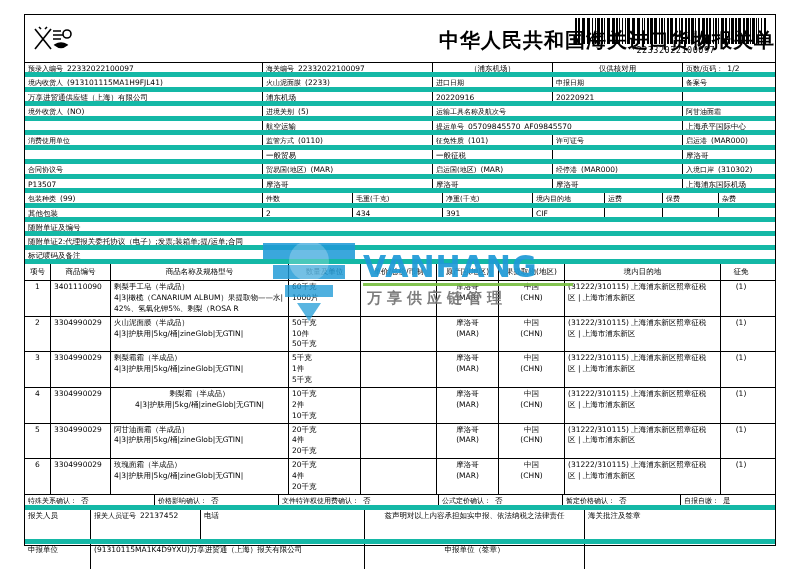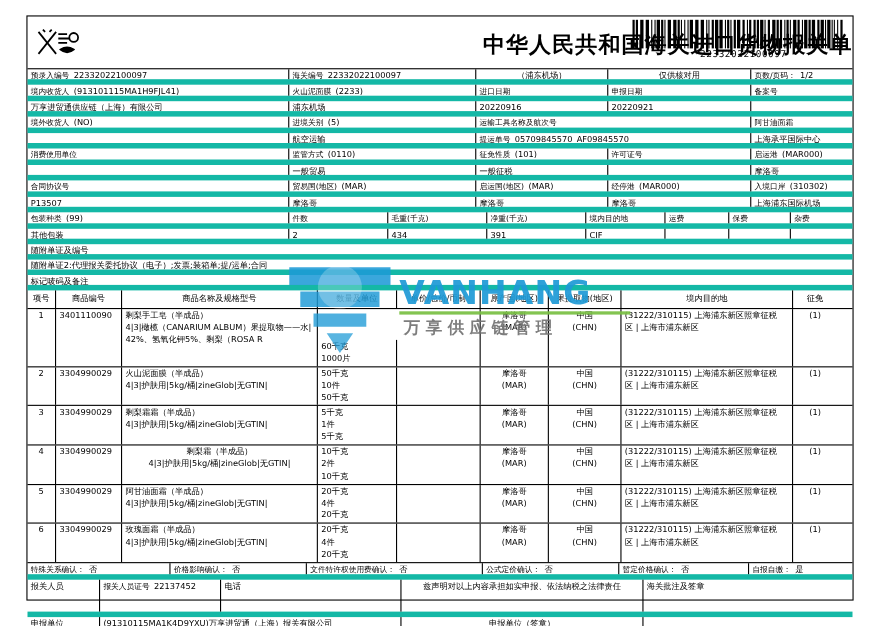--- a/index.html
+++ b/index.html
@@ -318,21 +318,21 @@
               <div>1</div>
             </div>
             <div class="cell " style="width: 60px;">
               <div>3401110090</div>
             </div>
             <div class="cell " style="width: 178px;">
               <div>剩梨手工皂（半成品）</div>
               <div class="sub">4|3|橄榄（CANARIUM ALBUM）果提取物——水|</div>
               <div class="sub">42%、氢氧化钾5%、剩梨（ROSA R</div>
             </div>
-            <div class="cell " style="width: 72px; margin-top: 28px;">
+            <div class="cell " style="width: 72px;">
               <div>60千克</div>
               <div class="sub">1000片</div>
             </div>
             <div class="cell center" style="width: 76px;">
               <div></div>
             </div>
             <div class="cell center" style="width: 62px;">
               <div>摩洛哥</div>
               <div class="sub">(MAR)</div>
             </div>

